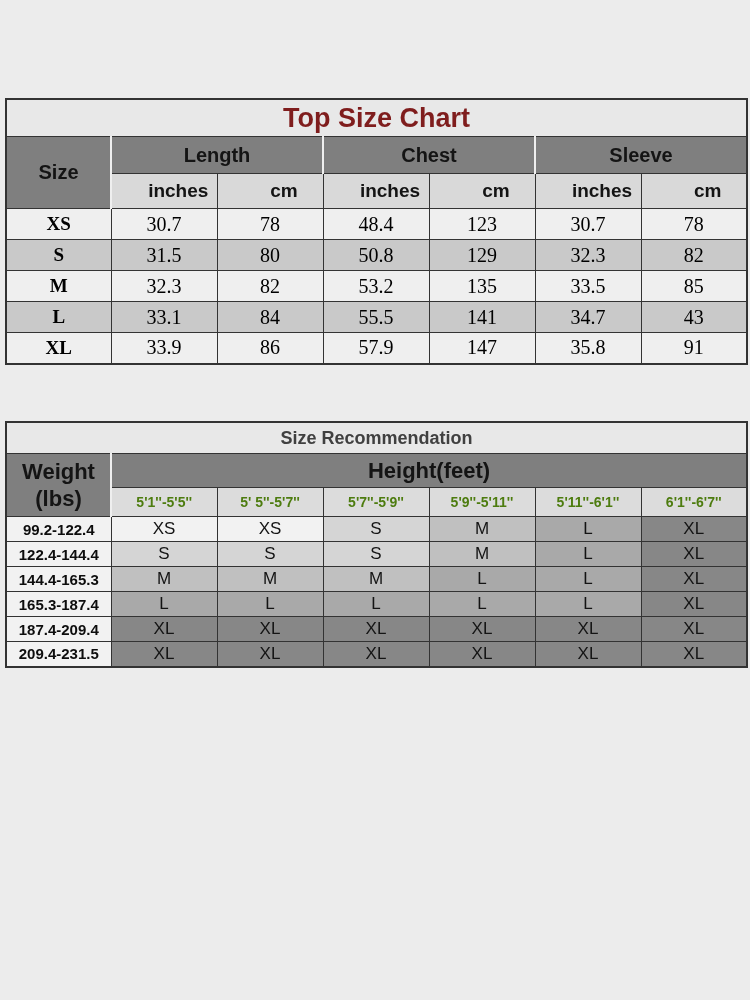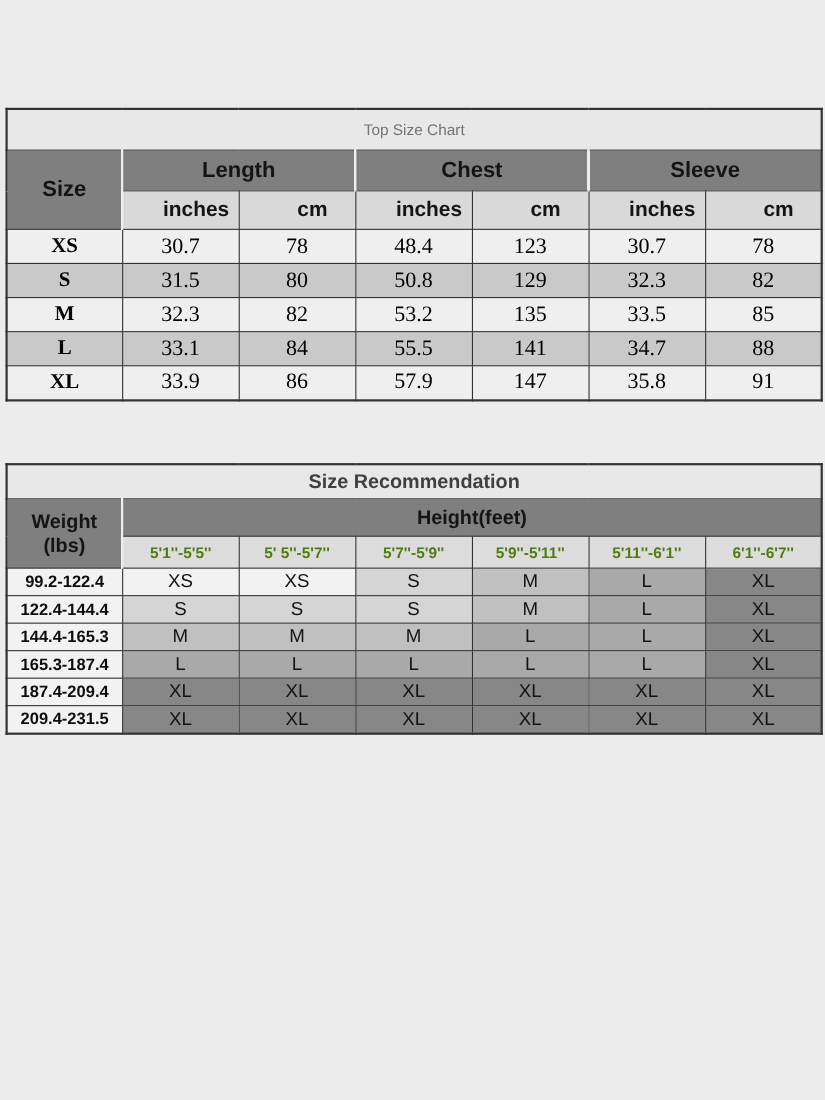--- a/index.html
+++ b/index.html
@@ -27,21 +27,21 @@
     overflow:hidden;
     white-space:nowrap;
   }
   col.c-first{width:105px;}
   col.c-data{width:106px;}
 
   
   .t1{top:98px;}
   .t1 .title-row th{
     height:36px;background:#e8e8e8;
-    font-size:14px;font-weight:normal;color:#737373;
+    font-size:27px;font-weight:bold;color:#7f1d1d;
   }
   .hdr-dark{
     background:#7f7f7f;color:#141414;
     font-weight:bold;font-size:20px;
   }
   .sep-r{border-right:2px solid #efefef;}
   .t1 .hdr-row th{height:36px;}
   .t1 .sub-row th{
     height:34px;background:#d9d9d9;
     font-size:19px;font-weight:bold;color:#141414;padding-left:28px;
@@ -51,21 +51,21 @@
   .t1 .data-row td{font-size:20px;font-weight:normal;color:#000;}
   .row-light th,.row-light td{background:#efefef;}
   .row-gray th,.row-gray td{background:#c9c9c9;}
 
   
   .t2{top:421px;}
   .t2 .title-row th{
     height:30px;background:#e8e8e8;
     font-size:18px;font-weight:bold;color:#404040;
   }
-  .t2 .hdr-row th{height:33px;font-size:18px;}
+  .t2 .hdr-row th{height:33px;font-size:22px;}
   .t2 .weight-hdr{font-size:18px;line-height:1.25;}
   .t2 .sub-row th{
     height:28px;background:#dcdcdc;
     font-size:14px;font-weight:bold;color:#4d7c0f;
   }
   .t2 .data-row{height:25px;}
   .t2 .data-row th{
     background:#f2f2f2;font-size:15px;font-weight:bold;color:#0d0d0d;
   }
   .t2 .data-row td{font-size:17px;font-weight:normal;color:#141414;}
@@ -137,21 +137,21 @@
       <td>33.5</td>
       <td>85</td>
     </tr>
     <tr class="data-row row-gray">
       <th>L</th>
       <td>33.1</td>
       <td>84</td>
       <td>55.5</td>
       <td>141</td>
       <td>34.7</td>
-      <td>88</td>
+      <td>43</td>
     </tr>
     <tr class="data-row row-light">
       <th>XL</th>
       <td>33.9</td>
       <td>86</td>
       <td>57.9</td>
       <td>147</td>
       <td>35.8</td>
       <td>91</td>
     </tr>

